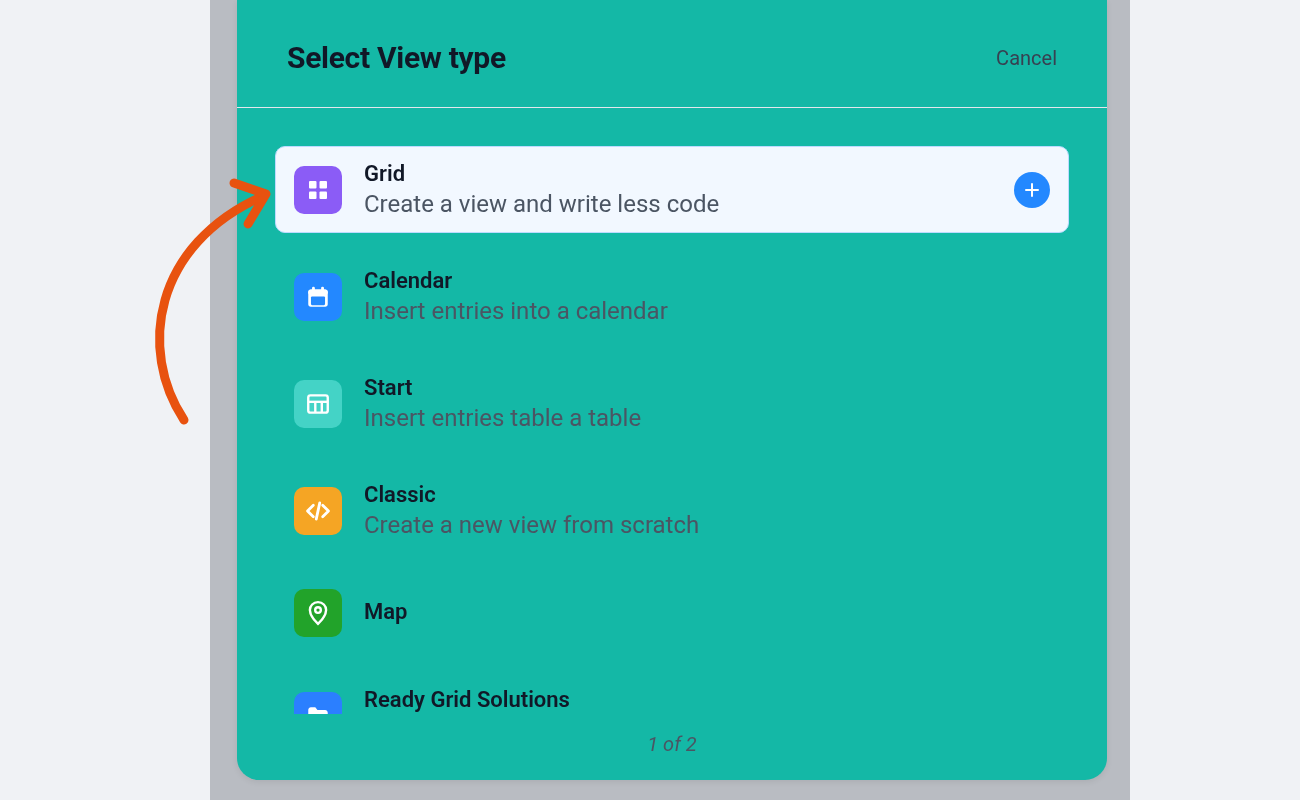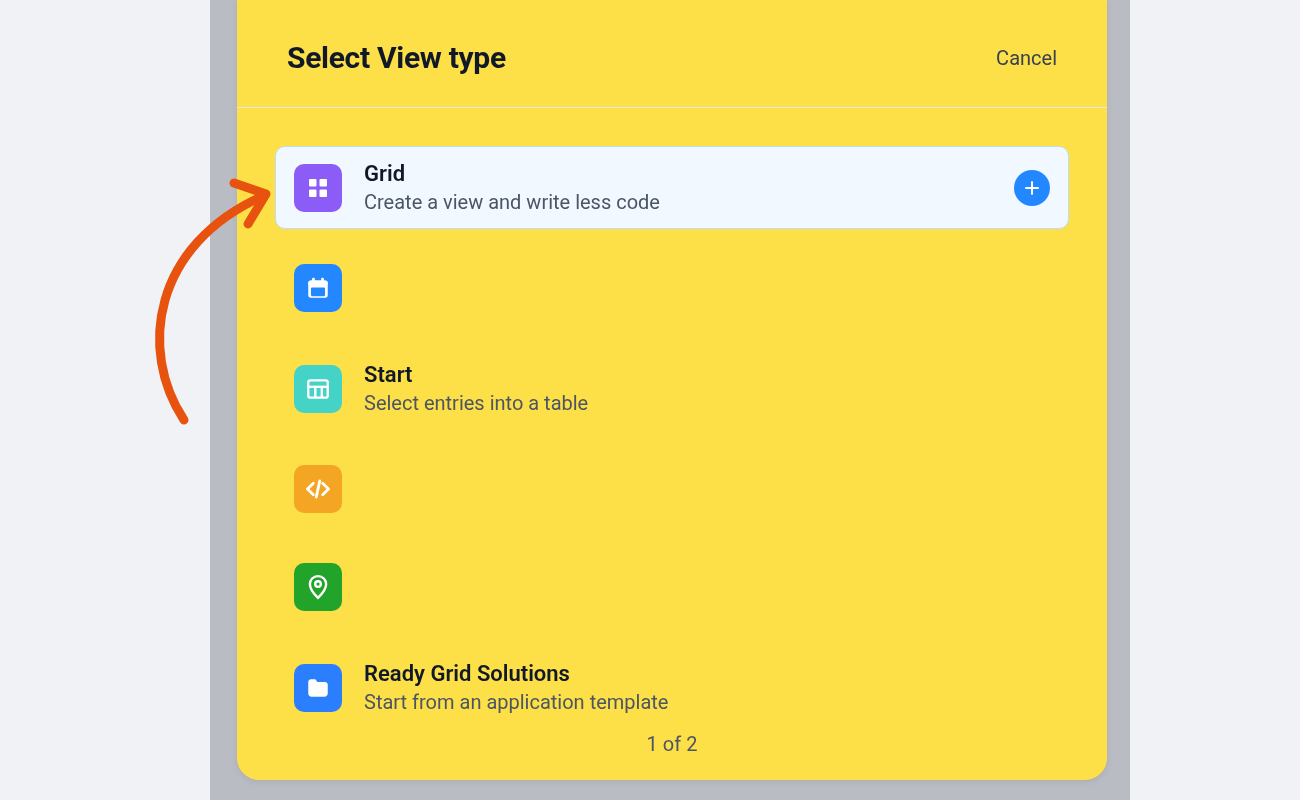--- a/index.html
+++ b/index.html
@@ -18,21 +18,21 @@
       width: 920px;
       height: 800px;
       background: #b9bcc2;
     }
     .modal {
       position: absolute;
       left: 237px;
       top: 0;
       width: 870px;
       height: 780px;
-      background: #fde047;
+      background: #14b8a6;
       border-radius: 0 0 22px 22px;
       box-shadow: 0 2px 6px rgba(0,0,0,0.08);
       overflow: hidden;
       display: flex;
       flex-direction: column;
     }
     .modal-header {
       display: flex;
       justify-content: space-between;
       align-items: center;
@@ -80,38 +80,39 @@
       flex: none;
     }
     .option-text { flex: 1; }
     .option-title {
       font-size: 22px;
       font-weight: 600;
       color: #111827;
       margin-bottom: 4px;
     }
     .option-desc {
-      font-size: 20px;
+      font-size: 24px;
       color: #4b5563;
     }
     .plus-badge {
       width: 36px;
       height: 36px;
       border-radius: 50%;
       background: #2388ff;
       display: flex;
       align-items: center;
       justify-content: center;
       flex: none;
     }
     .modal-footer {
       text-align: center;
       padding: 18px 0 24px 0;
       font-size: 20px;
       color: #4b5563;
+      font-style: italic;
     }
     
     .arrow {
       position: absolute;
       left: 128px;
       top: 150px;
       pointer-events: none;
     }
     
     .bg-purple { background: #8b5cf6; }
@@ -157,55 +158,64 @@
     <div class="option">
       <div class="option-icon bg-blue">
         <svg width="26" height="26" viewBox="0 0 24 24" fill="none">
           <rect x="3" y="5" width="18" height="16" rx="2.5" fill="white"></rect>
           <rect x="3" y="5" width="18" height="5" rx="2.5" fill="white"></rect>
           <rect x="5.5" y="11.5" width="13" height="8" rx="1" fill="#2388ff"></rect>
           <rect x="6.5" y="2.5" width="2.6" height="5" rx="1.2" fill="white"></rect>
           <rect x="14.9" y="2.5" width="2.6" height="5" rx="1.2" fill="white"></rect>
         </svg>
       </div>
+      <div class="option-text">
+        <div class="option-title">Calendar</div>
+        <div class="option-desc">Insert entries into a calendar</div>
+      </div>
     </div>
 
     <div class="option">
       <div class="option-icon bg-teal">
         <svg width="26" height="26" viewBox="0 0 24 24" fill="none">
           <rect x="3" y="4" width="18" height="16" rx="2" stroke="white" stroke-width="2.2"></rect>
           <line x1="3" y1="10" x2="21" y2="10" stroke="white" stroke-width="2.2"></line>
           <line x1="9.5" y1="10" x2="9.5" y2="20" stroke="white" stroke-width="2.2"></line>
           <line x1="15.5" y1="10" x2="15.5" y2="20" stroke="white" stroke-width="2.2"></line>
         </svg>
       </div>
       <div class="option-text">
         <div class="option-title">Start</div>
-        <div class="option-desc">Select entries into a table</div>
+        <div class="option-desc">Insert entries table a table</div>
       </div>
     </div>
 
     <div class="option">
       <div class="option-icon bg-amber">
         <svg width="28" height="28" viewBox="0 0 24 24" fill="none">
           <path d="M8 7 L3 12 L8 17" stroke="white" stroke-width="2.4" stroke-linecap="round" stroke-linejoin="round"></path>
           <path d="M16 7 L21 12 L16 17" stroke="white" stroke-width="2.4" stroke-linecap="round" stroke-linejoin="round"></path>
           <line x1="13.5" y1="5" x2="10.5" y2="19" stroke="white" stroke-width="2.4" stroke-linecap="round"></line>
         </svg>
       </div>
+      <div class="option-text">
+        <div class="option-title">Classic</div>
+        <div class="option-desc">Create a new view from scratch</div>
+      </div>
     </div>
 
     <div class="option">
       <div class="option-icon bg-green">
         <svg width="26" height="26" viewBox="0 0 24 24" fill="none">
           <path d="M12 2 C7.6 2 4.5 5.3 4.5 9.3 C4.5 15 12 22 12 22 S19.5 15 19.5 9.3 C19.5 5.3 16.4 2 12 2 Z" stroke="white" stroke-width="2.2" fill="none"></path>
           <circle cx="12" cy="9.3" r="2.6" stroke="white" stroke-width="2.2" fill="none"></circle>
         </svg>
       </div>
       <div class="option-text">
+        <div class="option-title">Map</div>
       </div>
     </div>
 
     <div class="option">
       <div class="option-icon bg-blue2">
         <svg width="26" height="26" viewBox="0 0 24 24" fill="none">
           <path d="M3 6.5 C3 5.12 4.12 4 5.5 4 H9.5 L11.5 6.5 H18.5 C19.88 6.5 21 7.62 21 9 V17 C21 18.66 19.66 20 18 20 H6 C4.34 20 3 18.66 3 17 Z" fill="white"></path>
         </svg>
       </div>
       <div class="option-text">

